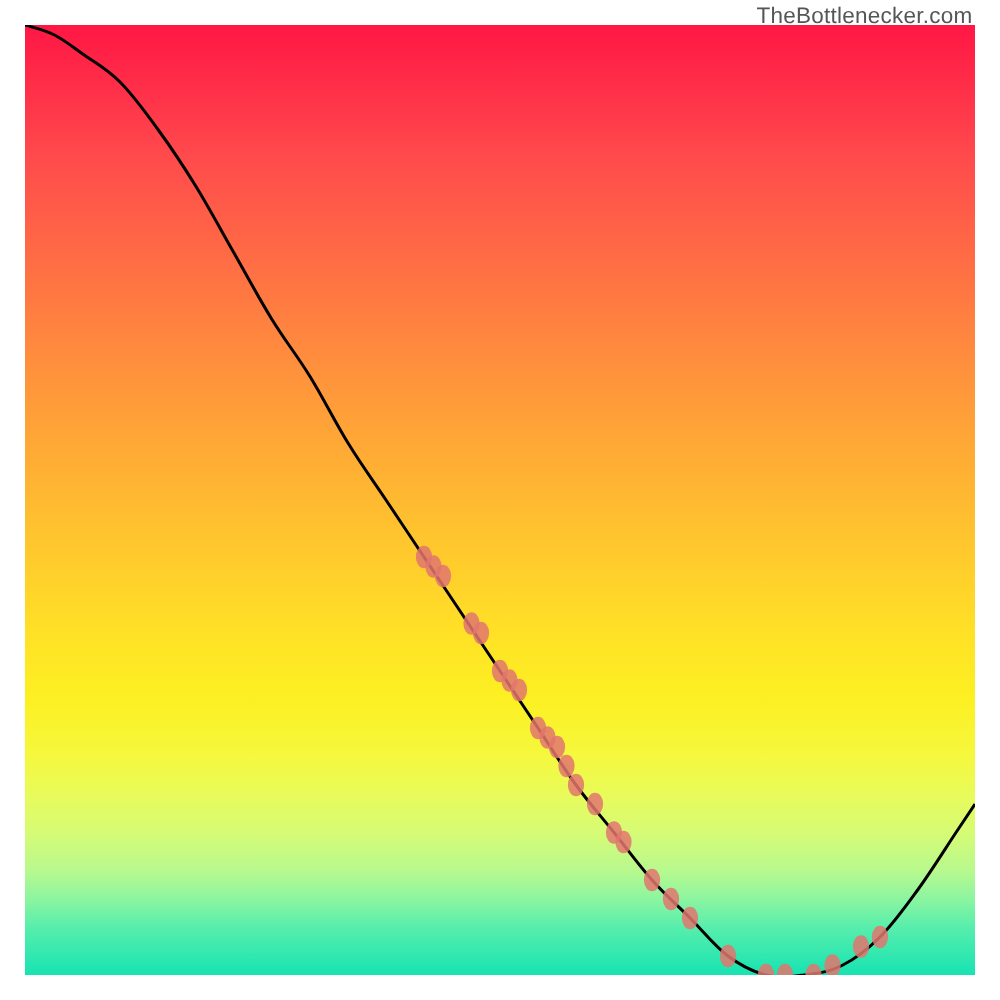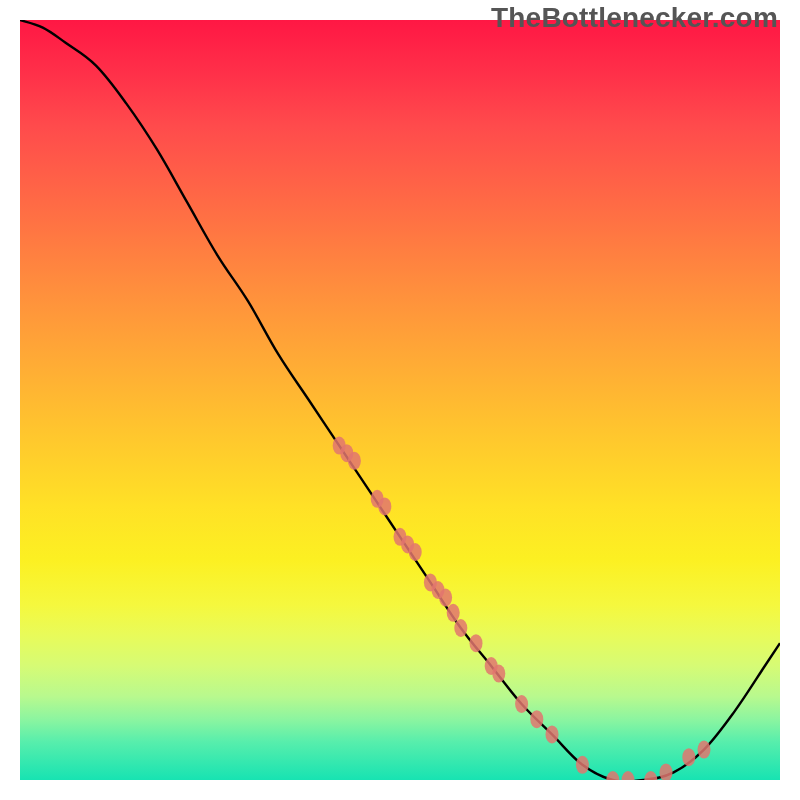--- a/index.html
+++ b/index.html
@@ -39,22 +39,22 @@
       #8cf5a0 92%,
       #57eeac 95%,
       #17e3b2 100%
     );
   }
   .watermark {
     position: absolute;
     top: 2px;
     right: 22px;
     color: #555;
-    font-size: 28px;
-    font-weight: 700;
+    font-size: 18px;
+    font-weight: 400;
     letter-spacing: 0.2px;
   }
   svg.curve {
     position: absolute;
     left: 20px;
     top: 20px;
     width: 760px;
     height: 760px;
     pointer-events: none;
   }

